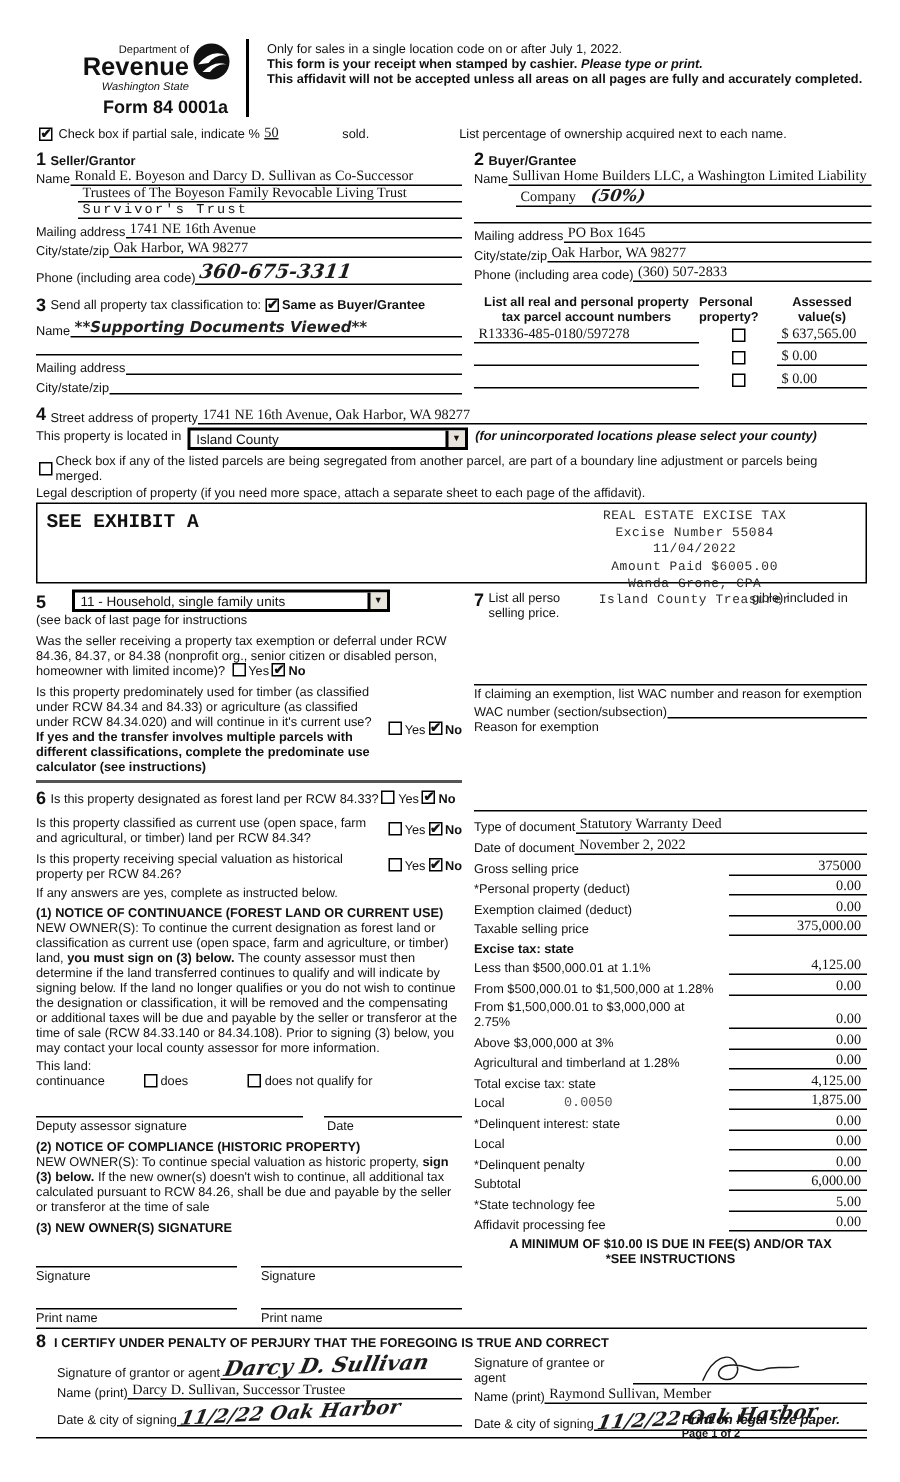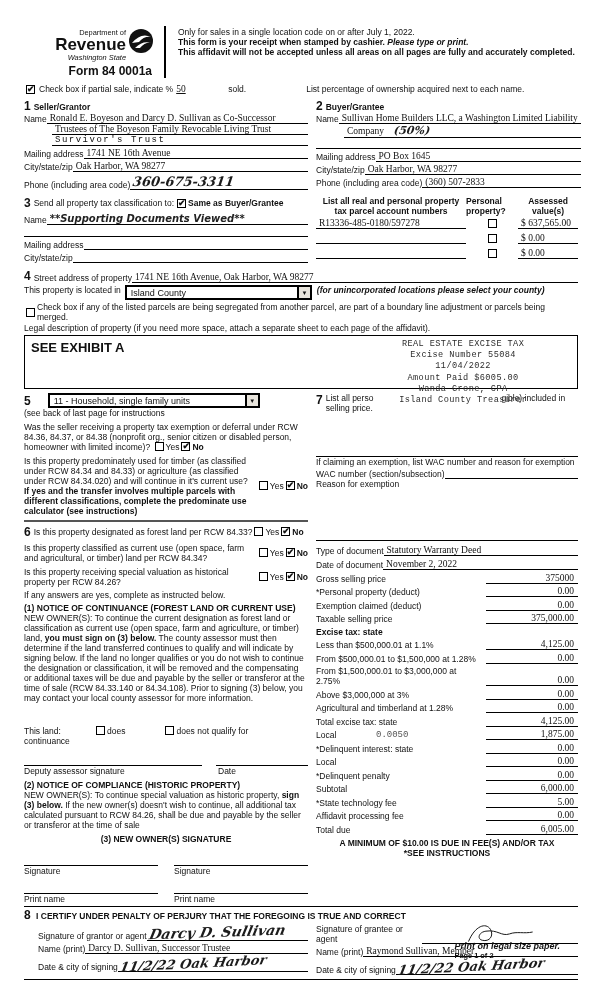--- a/index.html
+++ b/index.html
@@ -197,21 +197,21 @@
       <span class="it bold" style="margin-left:5px">(for unincorporated locations please select your county)</span>
       </div>
     <div class="row" style="margin-top:2px;align-items:center">
         <span class="cb"></span>
       <span>Check box if any of the listed parcels are being segregated from another parcel, are part of a boundary line adjustment or parcels being merged.</span>
       </div>
     <div style="margin-top:1px">Legal description of property (if you need more space, attach a separate sheet to each page of the affidavit).</div>
   </div>
 
   <div style="border:1.5px solid #000;height:54px;margin-top:2px;position:relative;padding:4px 6px">
-    <span class="bold" style="font-family:Liberation Sans, sans-serif;font-size:13px">SEE EXHIBIT A</span>
+    <span class="bold" style="font-family:Liberation Mono, monospace;font-size:13px">SEE EXHIBIT A</span>
     <div class="stamp-excise">
       <div>REAL ESTATE EXCISE TAX</div>
       <div>Excise Number 55084</div>
       <div>11/04/2022</div>
       <div>Amount Paid $6005.00</div>
       <div>Wanda Grone, CPA</div>
       <div>Island County Treasurer</div>
     </div>
   </div>
 
@@ -243,40 +243,40 @@
             <span class="qtext">Is this property classified as current use (open space, farm and agricultural, or timber) land per RCW 84.34?</span>
           <span class="cbp"><span class="cb"></span><span>Yes</span><span class="cb checked"></span><span class="bold">No</span></span>
           </div>
         <div class="q">
             <span class="qtext">Is this property receiving special valuation as historical property per RCW 84.26?</span>
           <span class="cbp"><span class="cb"></span><span>Yes</span><span class="cb checked"></span><span class="bold">No</span></span>
           </div>
         <div style="margin-top:3px">If any answers are yes, complete as instructed below.</div>
         <div class="bold" style="margin-top:3px">(1) NOTICE OF CONTINUANCE (FOREST LAND OR CURRENT USE)</div>
         <div><span>NEW OWNER(S): To continue the current designation as forest land or classification as current use (open space, farm and agriculture, or timber) land, </span><span class="bold">you must sign on (3) below.</span><span> The county assessor must then determine if the land transferred continues  to qualify and will indicate by signing below. If the land no longer qualifies or you do not wish to continue the designation or classification, it will be removed and the compensating or additional taxes will be due and payable by the seller or transferor at the time of sale (RCW 84.33.140 or 84.34.108). Prior to signing (3) below, you may contact your local county assessor for more information.</span></div>
-        <div class="row" style="margin-top:23px;align-items:flex-start">
+        <div class="row" style="margin-top:2px;align-items:flex-end">
           <span style="width:70px"><span>This land:</span><br><span>continuance</span></span>
           <span class="cb"></span>
             <span>does</span>
           <span class="cb" style="margin-left:40px"></span>
             <span>does not qualify for</span>
         </div>
         <div class="row" style="margin-top:10px">
           <span class="fill" style="flex:2"></span>
           <span style="width:14px"></span>
           <span class="fill" style="flex:1"></span>
           </div>
         <div class="row">
             <span style="flex:2">Deputy assessor signature</span>
           <span style="width:14px"></span>
             <span style="flex:1">Date</span>
           </div>
         <div class="bold" style="margin-top:4px">(2) NOTICE OF COMPLIANCE (HISTORIC PROPERTY)</div>
         <div><span>NEW OWNER(S): To continue special valuation as historic property, </span><span class="bold">sign (3) below.</span><span> If the new owner(s) doesn't wish to continue, all additional tax calculated pursuant to RCW 84.26, shall be due and payable by the seller or transferor at the time of sale</span></div>
-        <div class="bold" style="text-align:center;margin-top:4px">(3) NEW OWNER(S) SIGNATURE</div>
+        <div class="bold" style="text-align:left;margin-top:4px">(3) NEW OWNER(S) SIGNATURE</div>
         <div class="row" style="margin-top:12px">
           <span class="fill"></span>
             <span style="width:16px"></span>
           <span class="fill"></span>
           </div>
         <div class="row">
             <span style="flex:1">Signature</span>
             <span style="width:16px"></span>
           <span style="flex:1">Signature</span>
           </div>
@@ -381,24 +381,20 @@
           <span class="tax-lbl">Subtotal</span>
           <span class="tax-val">6,000.00</span>
         </div>
       <div class="tax-row">
           <span class="tax-lbl">*State technology fee</span>
           <span class="tax-val">5.00</span>
         </div>
       <div class="tax-row">
           <span class="tax-lbl">Affidavit processing fee</span>
           <span class="tax-val">0.00</span>
-        </div>
-      <div class="tax-row">
-          <span class="tax-lbl">Total due</span>
-          <span class="tax-val">6,005.00</span>
         </div>
       <div class="bold" style="text-align:center;margin-top:3px">A MINIMUM OF $10.00 IS DUE IN FEE(S) AND/OR TAX</div>
       <div class="bold" style="text-align:center">*SEE INSTRUCTIONS</div>
     </div>
   </div>
 
   <div style="margin-top:2px;border-top:1px solid #000;padding-top:1px">
     <div><span class="secno">8</span>
       <span class="bold">I CERTIFY UNDER PENALTY OF PERJURY THAT THE FOREGOING IS TRUE AND CORRECT</span></div>
     <div class="twocol">

